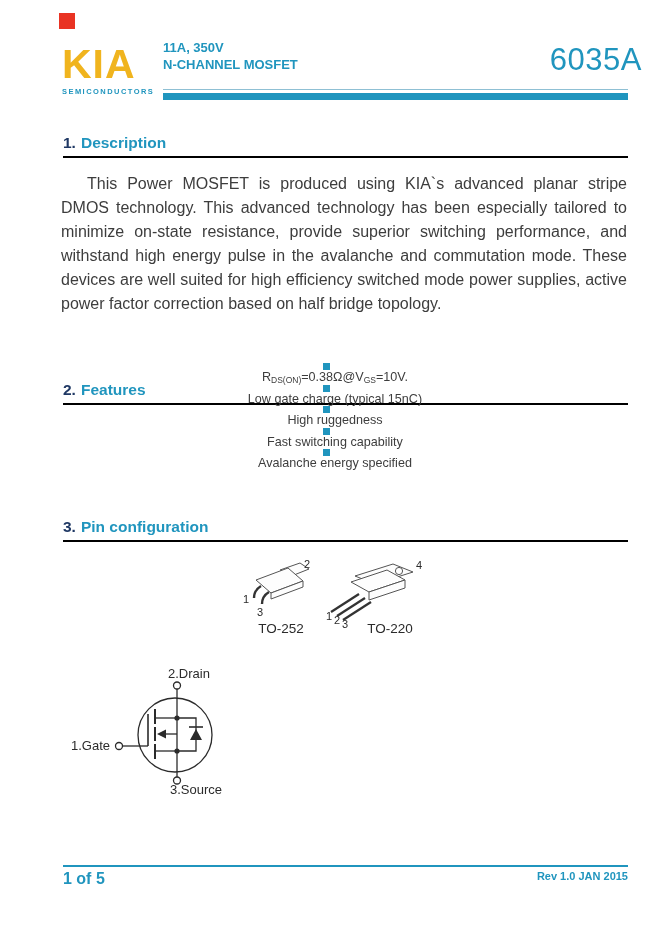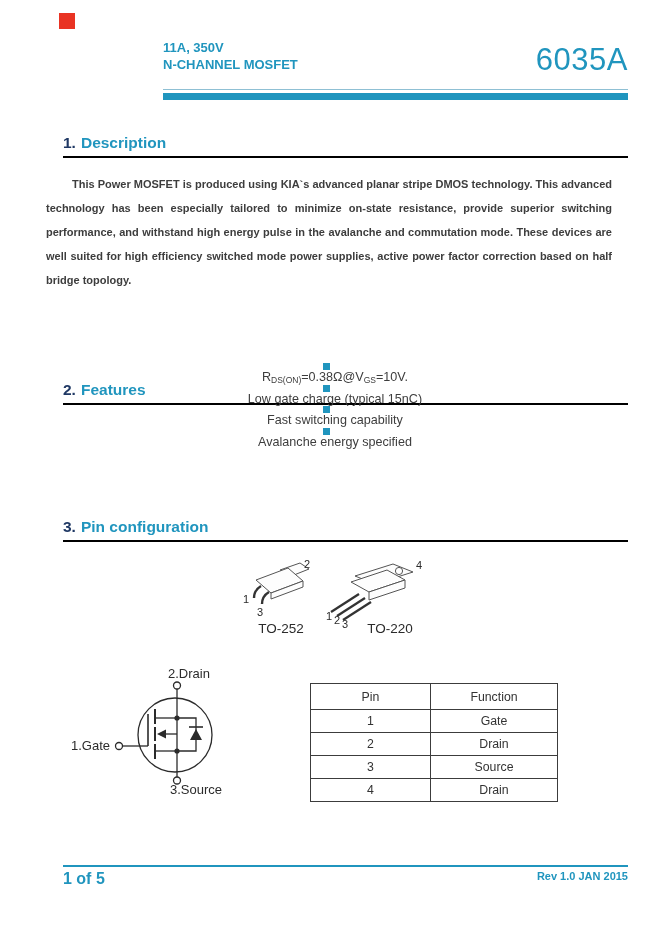--- a/index.html
+++ b/index.html
@@ -9,34 +9,34 @@
     background:#ffffff; overflow:hidden;
     font-family:"Liberation Sans", sans-serif; color:#3d3d3d;
   }
   .marker { position:absolute; left:59px; top:13px; width:16px; height:16px; background:#e93323; }
 
   
   .logo { position:absolute; left:62px; top:44px; width:110px; }
   .logo-text { font-size:41px; line-height:40px; font-weight:700; color:#f0b41e; letter-spacing:1px; }
   .logo-tag { font-size:7.5px; font-weight:700; color:#2095be; letter-spacing:1.45px; margin-top:3px; white-space:nowrap; }
   .subtitle { position:absolute; left:163px; top:40px; color:#2095be; font-weight:700; font-size:13px; line-height:16.5px; }
-  .partnum { position:absolute; right:34px; top:44px; color:#2095be; font-size:31px; line-height:32px; letter-spacing:0.5px;margin-left:16px; }
+  .partnum { position:absolute; right:20px; top:44px; color:#2095be; font-size:31px; line-height:32px; letter-spacing:0.5px;margin-left:16px; }
   .rule-thin  { position:absolute; left:163px; top:89px; width:465px; height:1px; background:#8fc0d4; }
   .rule-thick { position:absolute; left:163px; top:93px; width:465px; height:7px; background:#2095be; }
 
   
   .sec { position:absolute; left:63px; width:565px; padding-bottom:4px;
          border-bottom:2px solid #000000; font-size:15.5px; font-weight:700; }
   .sec .num { color:#1f3864; margin-right:5px; }
   .sec .title { color:#2095be; }
   #sec1 { top:134px; } #sec2 { top:333px;margin-top:48px; } #sec3 { top:518px; }
 
-  .para { position:absolute; left:46px; top:172px; width:566px;
-          font-size:11px; line-height:24px; color:#3d3d3d;
-          text-align:justify; text-indent:26px;font-weight:bold; }
+  .para { position:absolute; left:61px; top:172px; width:566px;
+          font-size:16px; line-height:24px; color:#3d3d3d;
+          text-align:justify; text-indent:26px; }
 
   
   .features { position:absolute; left:65px; top:363px; width:540px; }
   .feat { display:flex; align-items:center; height:14px; margin-bottom:7.5px;
           font-size:12.6px; color:#3d3d3d; white-space:nowrap;flex-direction:column; }
   .bullet { width:7px; height:7px; background:#2095be; margin-right:17px; flex:none; }
   .feat sub { font-size:8.5px; line-height:0; vertical-align:-2px; }
 
   
   .pkgsvg { position:absolute; left:240px; top:556px; }
@@ -58,20 +58,24 @@
               color:#2095be; font-size:16px; font-weight:700; }
   .rev { position:absolute; right:34px; top:870px; color:#2095be; font-size:11px; font-weight:700;margin-left:12px; }
 </style>
 </head>
 <body>
 
 <div class="page">
 
   <div class="marker"></div>
 
+  <div class="logo">
+    <div class="logo-text">KIA</div>
+    <div class="logo-tag">SEMICONDUCTORS</div>
+  </div>
   <div class="subtitle">
     <div>11A, 350V</div>
     <div>N-CHANNEL MOSFET</div>
   </div>
   <div class="partnum">6035A</div>
   <div class="rule-thin"></div>
   <div class="rule-thick"></div>
 
   <div class="sec" id="sec1">
     <span class="num">1.</span><span class="title">Description</span>
@@ -82,20 +86,24 @@
     <span class="num">2.</span><span class="title">Features</span>
   </div>
   <div class="features">
     <div class="feat">
       <span class="bullet"></span>
       <span><span>R</span><sub>DS(ON)</sub><span>=0.38Ω@V</span><sub>GS</sub><span>=10V.</span></span>
     </div>
     <div class="feat">
       <span class="bullet"></span>
       <span>Low gate charge (typical 15nC)</span>
+    </div>
+    <div class="feat">
+      <span class="bullet"></span>
+      <span>High ruggedness</span>
     </div>
     <div class="feat">
       <span class="bullet"></span>
       <span>Fast switching capability</span>
     </div>
     <div class="feat">
       <span class="bullet"></span>
       <span>Avalanche energy specified</span>
     </div>
   </div>
@@ -154,42 +162,18 @@
     </g>
     <polygon points="99,71 108,66.5 108,75.5" fill="#2b2b2b"></polygon>
     <polygon points="138,66 132,77 144,77" fill="#2b2b2b"></polygon>
     <circle cx="119" cy="55" r="2.6" fill="#2b2b2b"></circle>
     <circle cx="119" cy="88" r="2.6" fill="#2b2b2b"></circle>
     <text class="svgtxt" x="110" y="15" font-size="13">2.Drain</text>
     <text class="svgtxt" x="52" y="87" font-size="13" text-anchor="end">1.Gate</text>
     <text class="svgtxt" x="112" y="131" font-size="13">3.Source</text>
   </svg>
 
-  <table class="pintable">
-    <tbody>
-        <tr>
-      <th>Pin</th>
-      <th class="fcol">Function</th>
-    </tr>
-    <tr>
-      <td>1</td>
-      <td>Gate</td>
-    </tr>
-    <tr>
-      <td>2</td>
-      <td>Drain</td>
-    </tr>
-    <tr>
-      <td>3</td>
-      <td>Source</td>
-    </tr>
-    <tr>
-      <td>4</td>
-      <td>Drain</td>
-    </tr>
-  </tbody>
-    </table>
 
   <div class="footer-line"></div>
   <div class="page-num">1 of 5</div>
   <div class="rev">Rev 1.0 JAN 2015</div>
 
 </div>
 
 </body></html>

